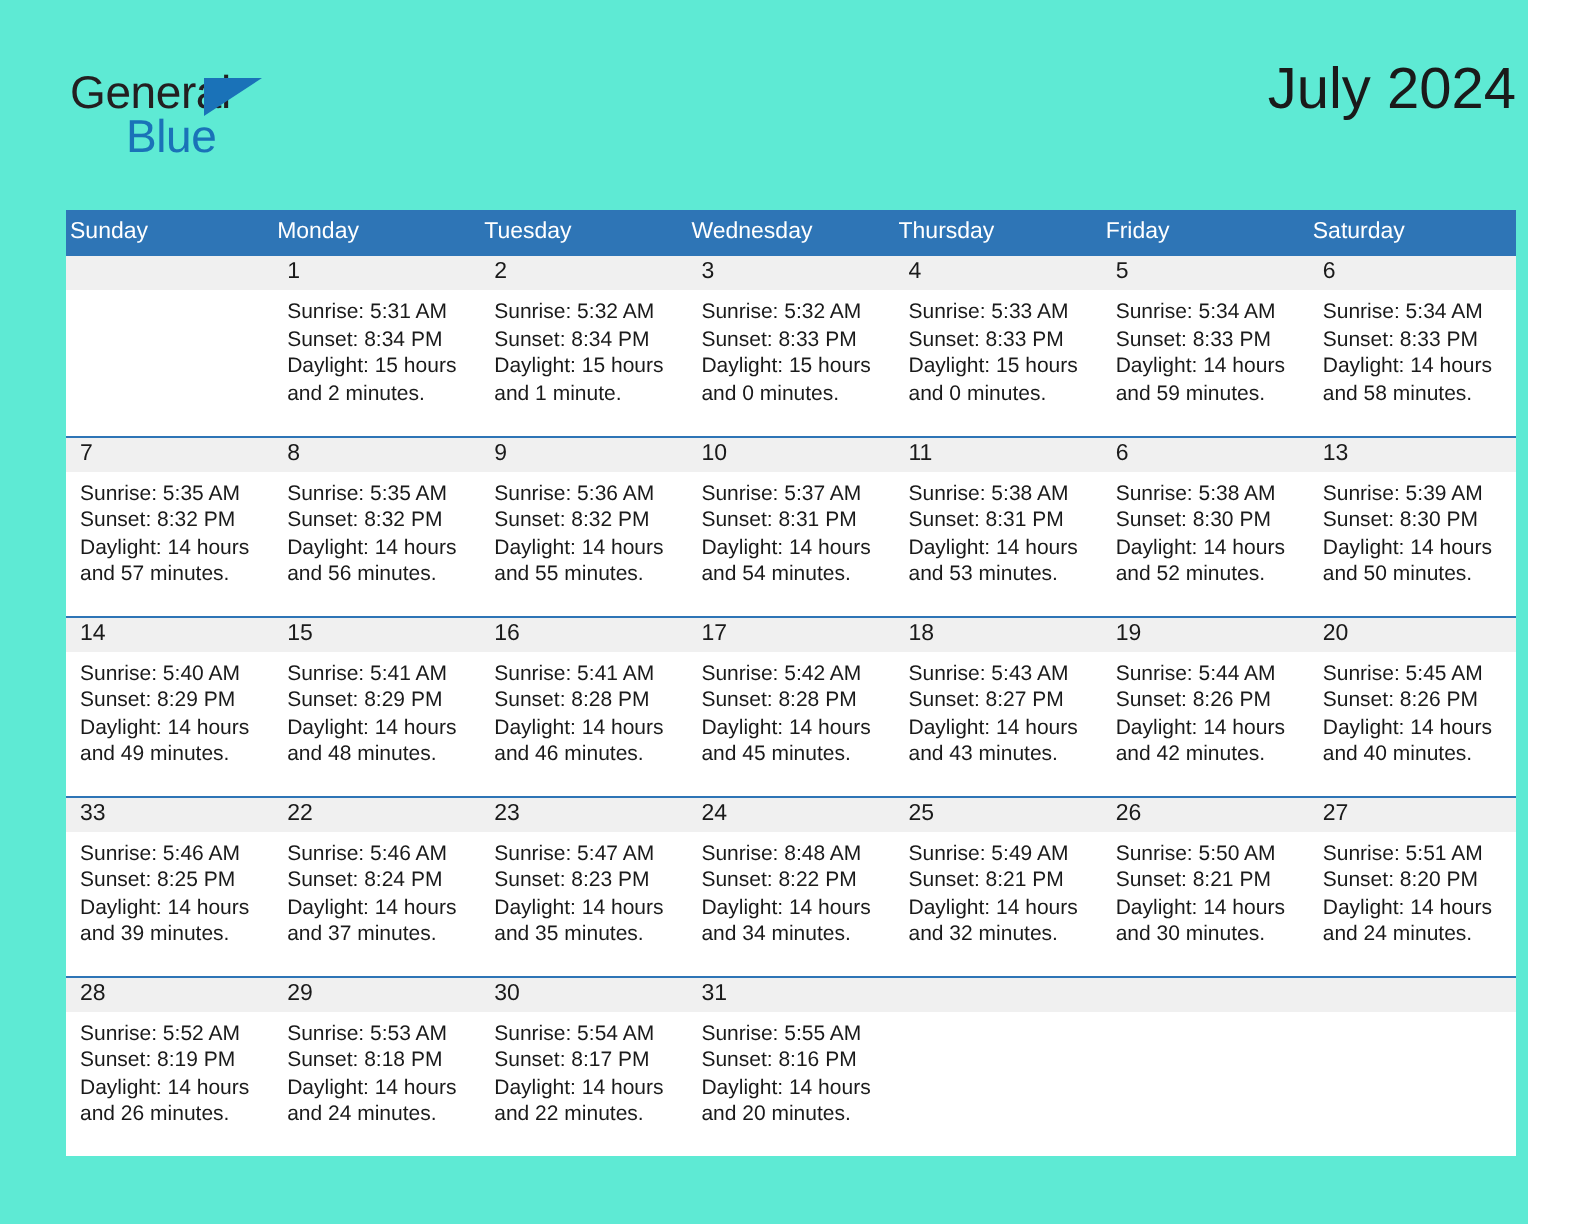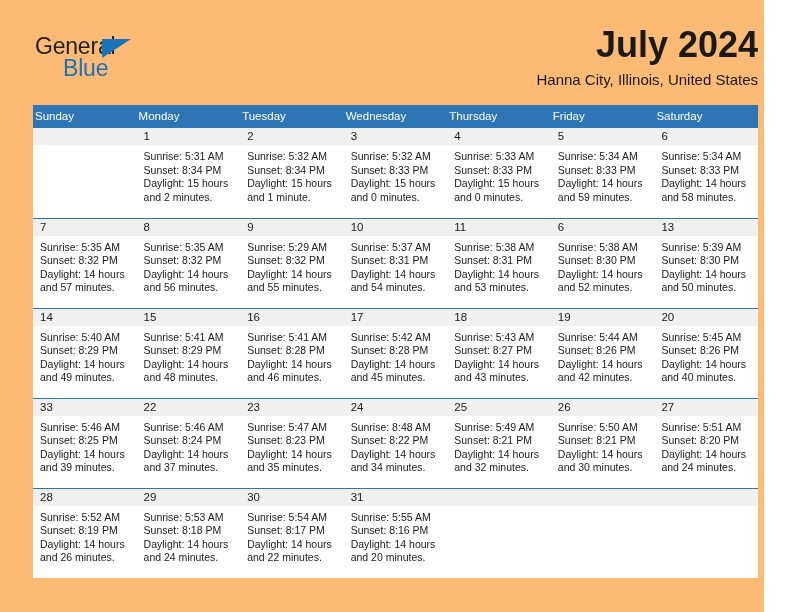--- a/index.html
+++ b/index.html
@@ -7,21 +7,21 @@
     width: 792px;
     height: 612px;
     background: #ffffff;
     font-family: "Liberation Sans", sans-serif;
     -webkit-font-smoothing: antialiased;
   }
   .page {
     position: relative;
     width: 764px;
     height: 612px;
-    background: #fdba74;
+    background: #5eead4;
     overflow: hidden;
   }
 
   
   .top {
     position: absolute;
     left: 33px;
     top: 28px;
     width: 725px;
     height: 70px;
@@ -61,24 +61,24 @@
     line-height: 26px;
   }
 
   .title-wrap {
     position: absolute;
     right: 0;
     top: 0;
     text-align: right;
   }
   .cal-title {
-    font-size: 36px;
+    font-size: 29px;
     color: #1a1a1a;
     line-height: 34px;
-    font-weight: 700;
+    font-weight: 400;
     white-space: nowrap;
   }
   .cal-subtitle {
     margin-top: 9px;
     font-size: 15px;
     color: #1a1a1a;
     line-height: 18px;
     white-space: nowrap;
   }
 
@@ -135,21 +135,20 @@
   <div class="top">
 
     <div class="brand">
       <span class="brand-general">General</span>
       <span class="brand-tri"></span>
       <span class="brand-blue">Blue</span>
     </div>
 
     <div class="title-wrap">
       <div class="cal-title">July 2024</div>
-      <div class="cal-subtitle">Hanna City, Illinois, United States</div>
     </div>
 
   </div>
 
   <table class="cal">
     <thead>
       <tr id="hdr-row">
           <th>Sunday</th>
           <th>Monday</th>
           <th>Tuesday</th>
@@ -234,21 +233,21 @@
             <div class="cell-body">
               <div>Sunrise: 5:35 AM</div>
               <div>Sunset: 8:32 PM</div>
               <div>Daylight: 14 hours</div>
               <div>and 56 minutes.</div>
             </div>
           </td>
           <td class="">
             <div class="daynum-band">9</div>
             <div class="cell-body">
-              <div>Sunrise: 5:29 AM</div>
+              <div>Sunrise: 5:36 AM</div>
               <div>Sunset: 8:32 PM</div>
               <div>Daylight: 14 hours</div>
               <div>and 55 minutes.</div>
             </div>
           </td>
           <td class="">
             <div class="daynum-band">10</div>
             <div class="cell-body">
               <div>Sunrise: 5:37 AM</div>
               <div>Sunset: 8:31 PM</div>

